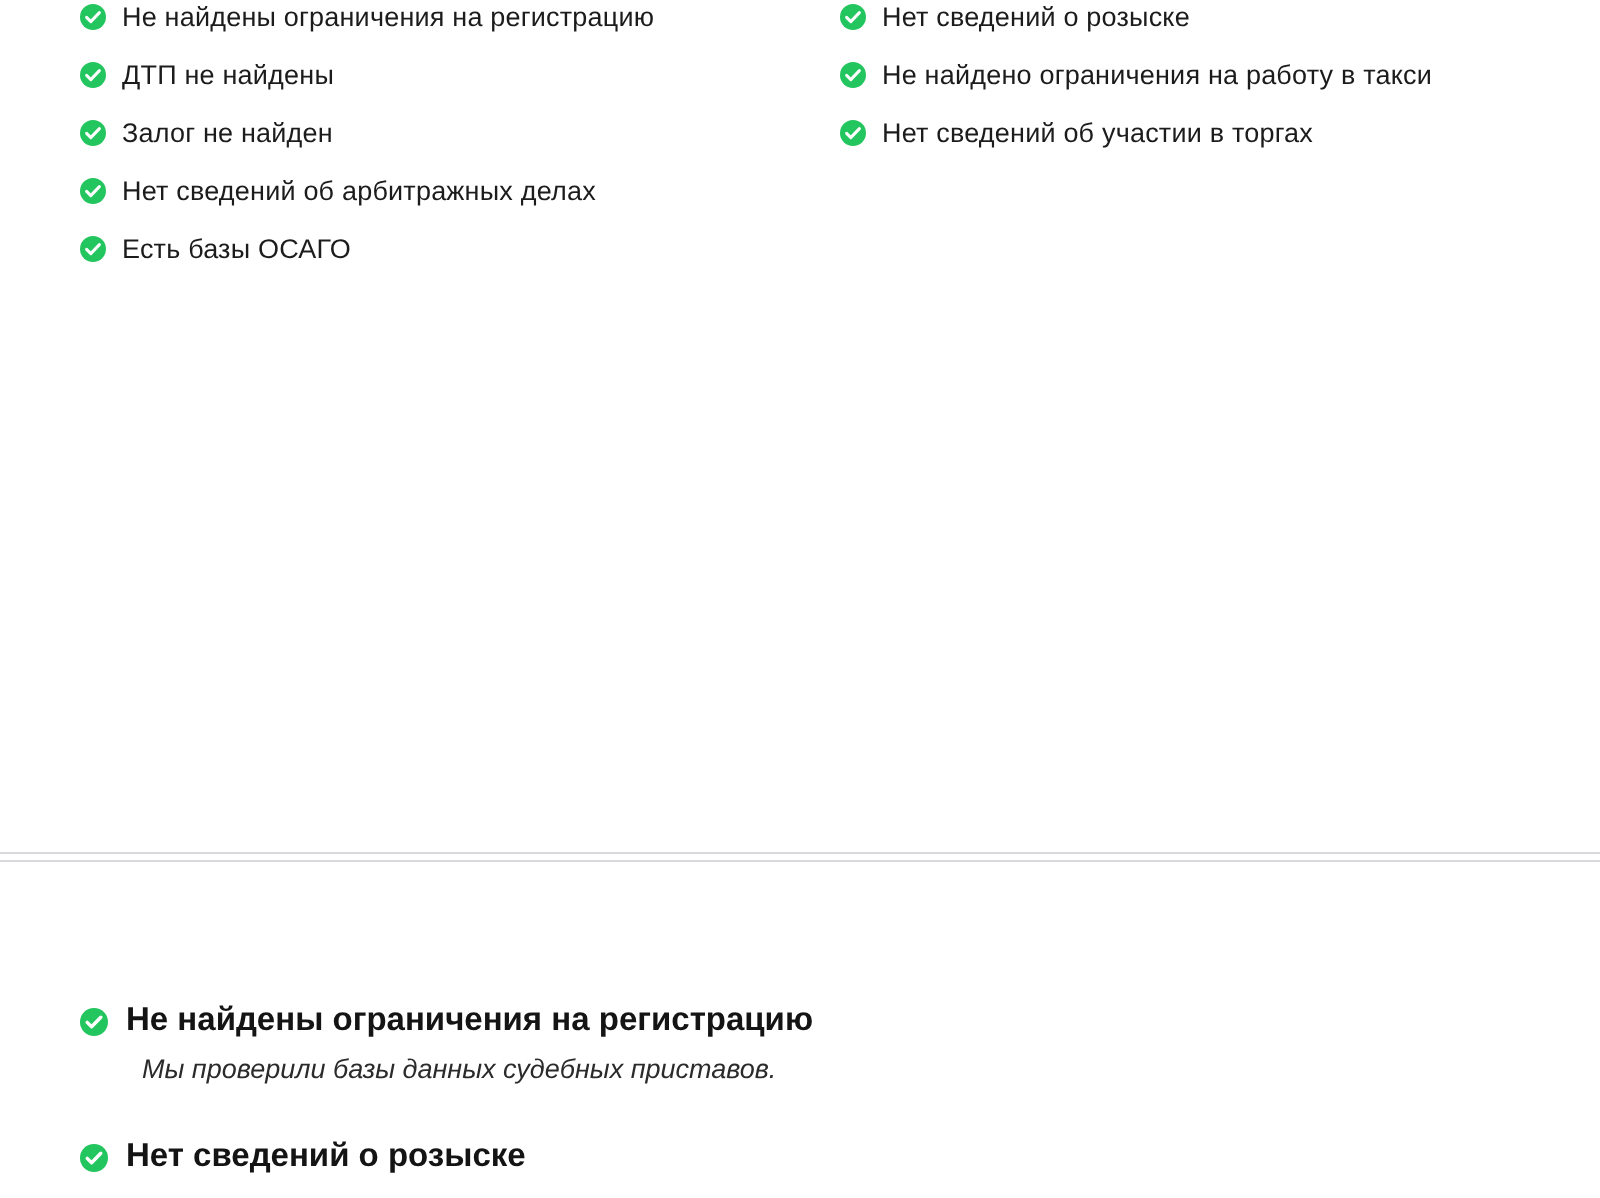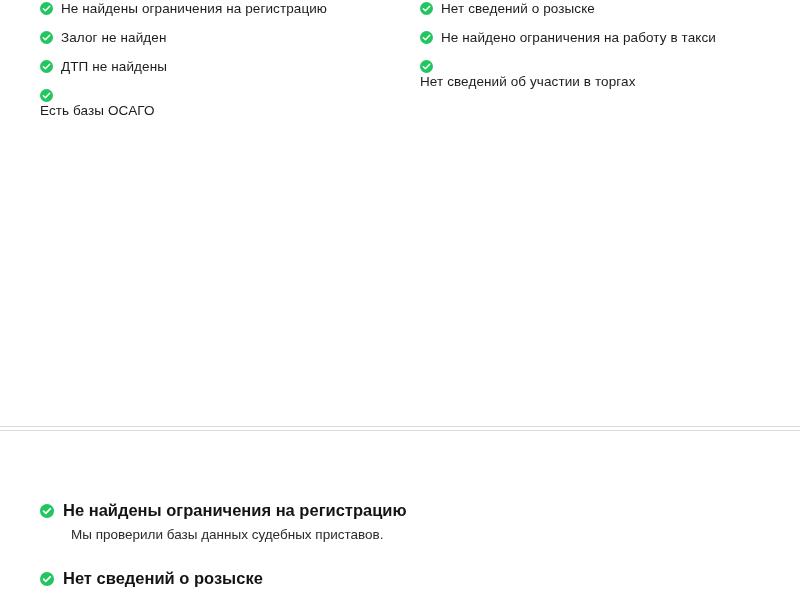--- a/index.html
+++ b/index.html
@@ -43,21 +43,20 @@
     padding-left: 0;
     padding-top: 0;
   }
   .check-row {
     display: flex;
     align-items: flex-start;
     margin-bottom: 12px;
   }
   .check-row:last-child {
     margin-bottom: 0;
-    flex-direction: column;
   }
   .ico {
     flex: 0 0 auto;
     width: 13px;
     height: 13px;
     margin-top: 2px;
     margin-right: 8px;
     display: block;
   }
   .ico svg { display: block; }
@@ -104,20 +103,21 @@
     font-size: 16.5px;
     font-weight: bold;
     line-height: 21px;
     color: #141414;
   }
   .detail-text {
     margin: 5px 16px 0 31px;
     font-size: 13.5px;
     line-height: 18px;
     color: #2b2b2b;
+    font-style: italic;
   }
 </style>
 </head>
 <body>
 
 <div class="page">
 
   <div class="summary">
 
     <div class="summary-col left">
@@ -132,34 +132,43 @@
         <span class="check-label">Не найдены ограничения на регистрацию</span>
       </div>
 
       <div class="check-row">
         <span class="ico">
           <svg width="13" height="13" viewBox="0 0 13 13">
               <circle cx="6.5" cy="6.5" r="6.5" fill="#22c55e"></circle>
               <path d="M3.3 6.7 L5.4 8.8 L9.7 4.3" stroke="#ffffff" stroke-width="1.5" fill="none" stroke-linecap="round" stroke-linejoin="round"></path>
             </svg>
         </span>
+        <span class="check-label">ДТП не найдены</span>
+      </div>
+
+      <div class="check-row">
+        <span class="ico">
+          <svg width="13" height="13" viewBox="0 0 13 13">
+              <circle cx="6.5" cy="6.5" r="6.5" fill="#22c55e"></circle>
+              <path d="M3.3 6.7 L5.4 8.8 L9.7 4.3" stroke="#ffffff" stroke-width="1.5" fill="none" stroke-linecap="round" stroke-linejoin="round"></path>
+            </svg>
+        </span>
         <span class="check-label">Залог не найден</span>
       </div>
 
-      <div class="check-row">
-        <span class="ico">
-          <svg width="13" height="13" viewBox="0 0 13 13">
-              <circle cx="6.5" cy="6.5" r="6.5" fill="#22c55e"></circle>
-              <path d="M3.3 6.7 L5.4 8.8 L9.7 4.3" stroke="#ffffff" stroke-width="1.5" fill="none" stroke-linecap="round" stroke-linejoin="round"></path>
-            </svg>
-        </span>
-        <span class="check-label">ДТП не найдены</span>
-      </div>
-
-
+
+      <div class="check-row">
+        <span class="ico">
+          <svg width="13" height="13" viewBox="0 0 13 13">
+              <circle cx="6.5" cy="6.5" r="6.5" fill="#22c55e"></circle>
+              <path d="M3.3 6.7 L5.4 8.8 L9.7 4.3" stroke="#ffffff" stroke-width="1.5" fill="none" stroke-linecap="round" stroke-linejoin="round"></path>
+            </svg>
+        </span>
+        <span class="check-label">Нет сведений об арбитражных делах</span>
+      </div>
 
       <div class="check-row">
         <span class="ico">
           <svg width="13" height="13" viewBox="0 0 13 13">
               <circle cx="6.5" cy="6.5" r="6.5" fill="#22c55e"></circle>
               <path d="M3.3 6.7 L5.4 8.8 L9.7 4.3" stroke="#ffffff" stroke-width="1.5" fill="none" stroke-linecap="round" stroke-linejoin="round"></path>
             </svg>
         </span>
         <span class="check-label">Есть базы ОСАГО</span>
       </div>

